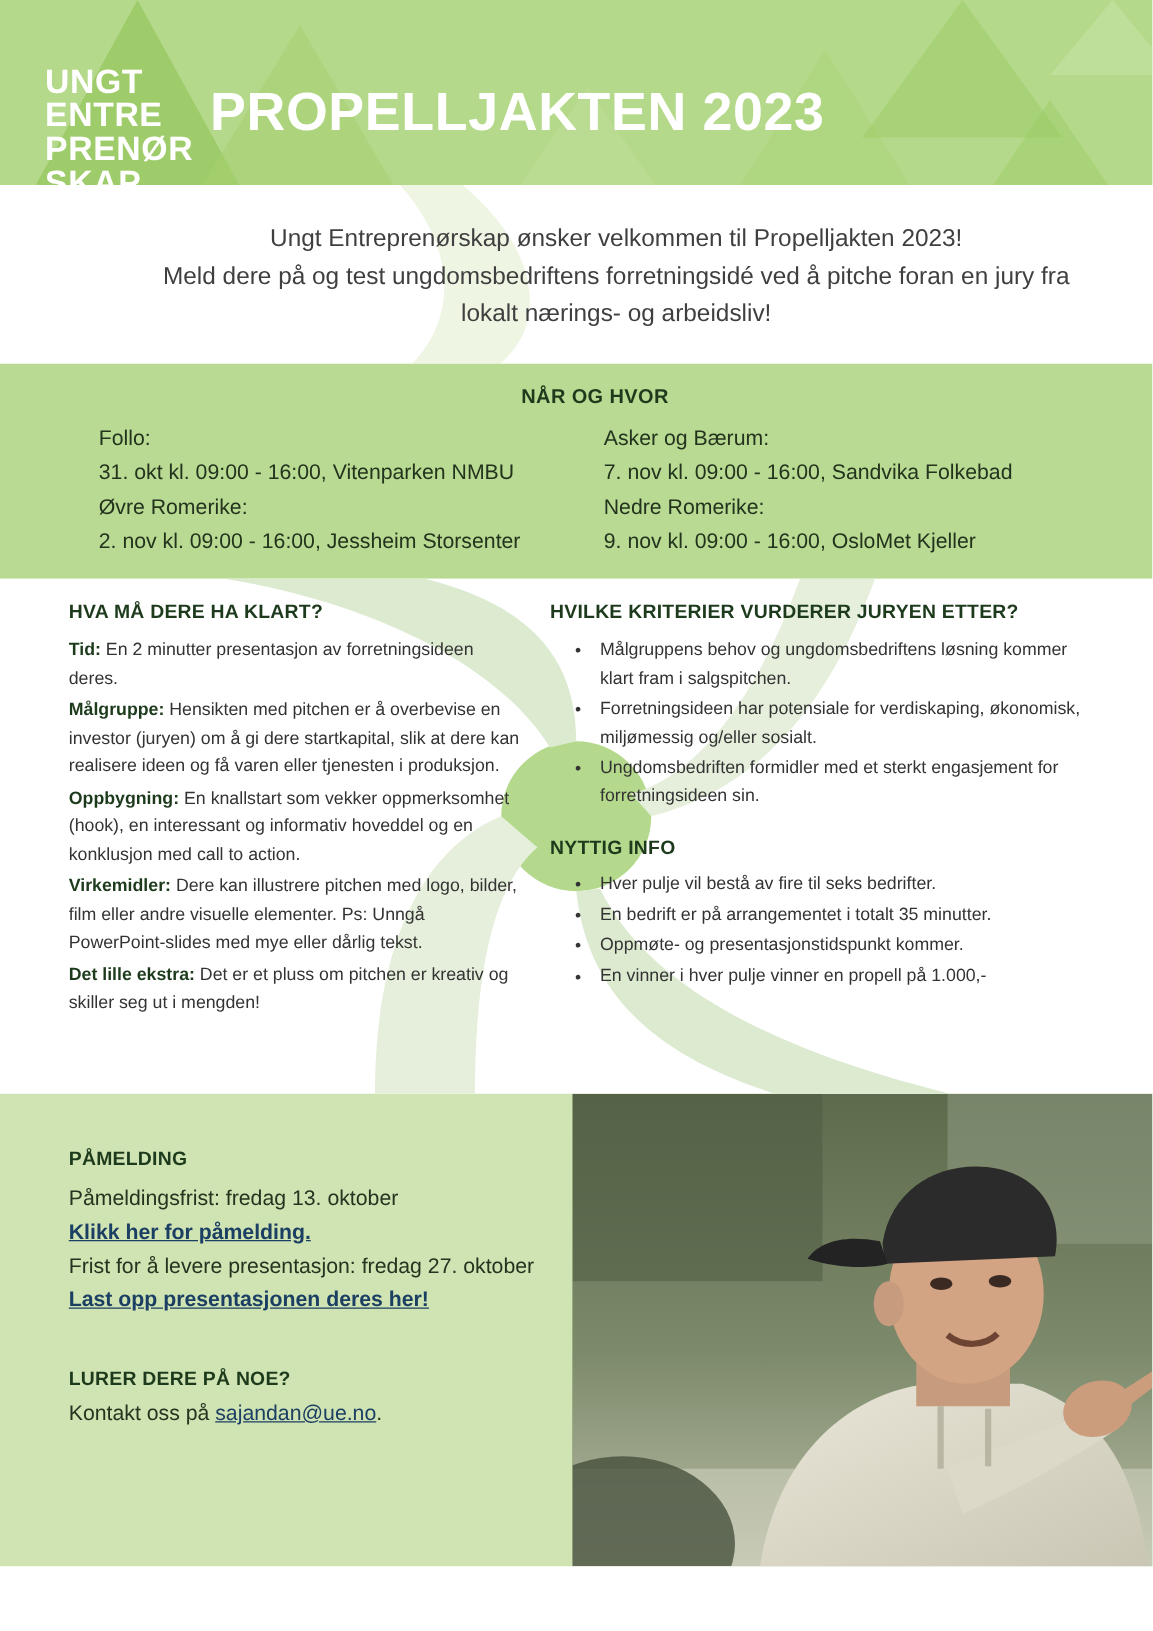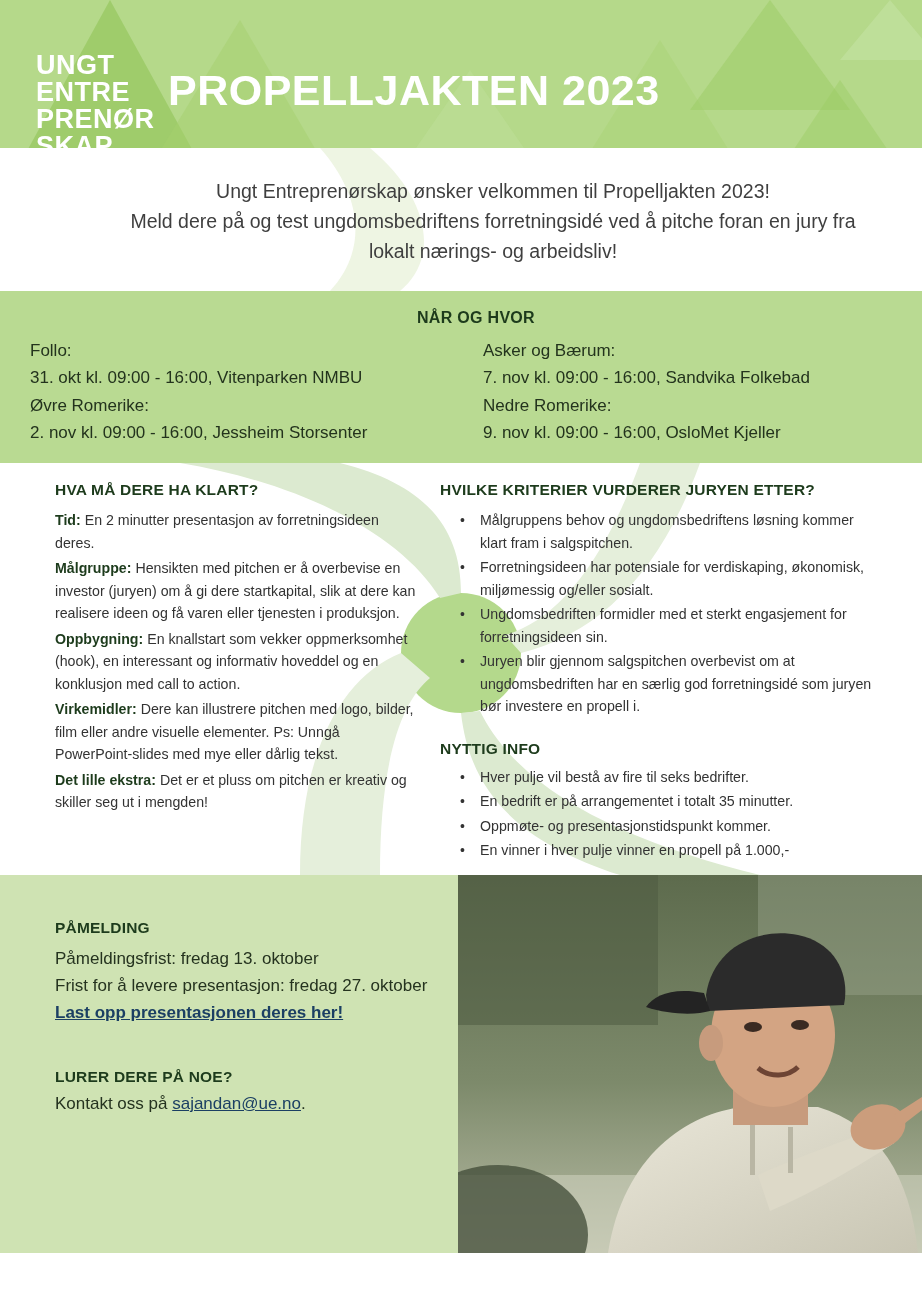--- a/index.html
+++ b/index.html
@@ -84,21 +84,21 @@
     letter-spacing: 0.3px;
     padding-left: 30px;
   }
   .ww-cols {
     display: flex;
     padding: 10px 0 0 0;
   }
   .ww-col {
     width: 50%;
     box-sizing: border-box;
-    padding-left: 30px;
+    padding-left: 79px;
   }
   .ww-col.right { padding-left: 22px; }
   .ww-region {
     font-size: 17px;
     color: #23331d;
     line-height: 27px;
   }
   .ww-detail {
     font-size: 17px;
     color: #23331d;
@@ -303,37 +303,37 @@
       <p class="para"><b>Virkemidler:</b><span> Dere kan illustrere pitchen med logo, bilder, film eller andre visuelle elementer. Ps: Unngå PowerPoint-slides med mye eller dårlig tekst.</span></p>
       <p class="para"><b>Det lille ekstra:</b><span> Det er et pluss om pitchen er kreativ og skiller seg ut i mengden!</span></p>
     </div>
 
     <div class="col-right">
       <h3 class="sec">HVILKE KRITERIER VURDERER JURYEN ETTER?</h3>
       <ul class="bul">
         <li>Målgruppens behov og ungdomsbedriftens løsning kommer klart fram i salgspitchen.</li>
         <li>Forretningsideen har potensiale for verdiskaping, økonomisk, miljømessig og/eller sosialt.</li>
         <li>Ungdomsbedriften formidler med et sterkt engasjement for forretningsideen sin.</li>
-        <li>Juryen blir gjennom salgspitchen overbevist om at ungdomsbedriften har en særlig god forretningsidé som juryen bør investere en propell i.</li>
       </ul>
       <h3 class="sec2">NYTTIG INFO</h3>
       <ul class="bul">
         <li>Hver pulje vil bestå av fire til seks bedrifter.</li>
         <li>En bedrift er på arrangementet i totalt 35 minutter.</li>
         <li>Oppmøte- og presentasjonstidspunkt kommer.</li>
         <li>En vinner i hver pulje vinner en propell på 1.000,-</li>
       </ul>
     </div>
   </div>
 </div>
 
 <div class="footer">
   <div class="footer-left">
     <div class="f-title">PÅMELDING</div>
     <div class="f-line">Påmeldingsfrist: fredag 13. oktober</div>
+    <a href="#" class="f-link">Klikk her for påmelding.</a>
     <div class="f-line">Frist for å levere presentasjon: fredag 27. oktober</div>
     <a href="#" class="f-link">Last opp presentasjonen deres her!</a>
 
     <div class="f-title2">LURER DERE PÅ NOE?</div>
     <div class="f-line"><span>Kontakt oss på </span><a href="#" class="mail-link">sajandan@ue.no</a><span>.</span></div>
   </div>
 
   <div class="photo">
     <svg width="464" height="378" viewBox="0 0 464 378">
       <defs>

